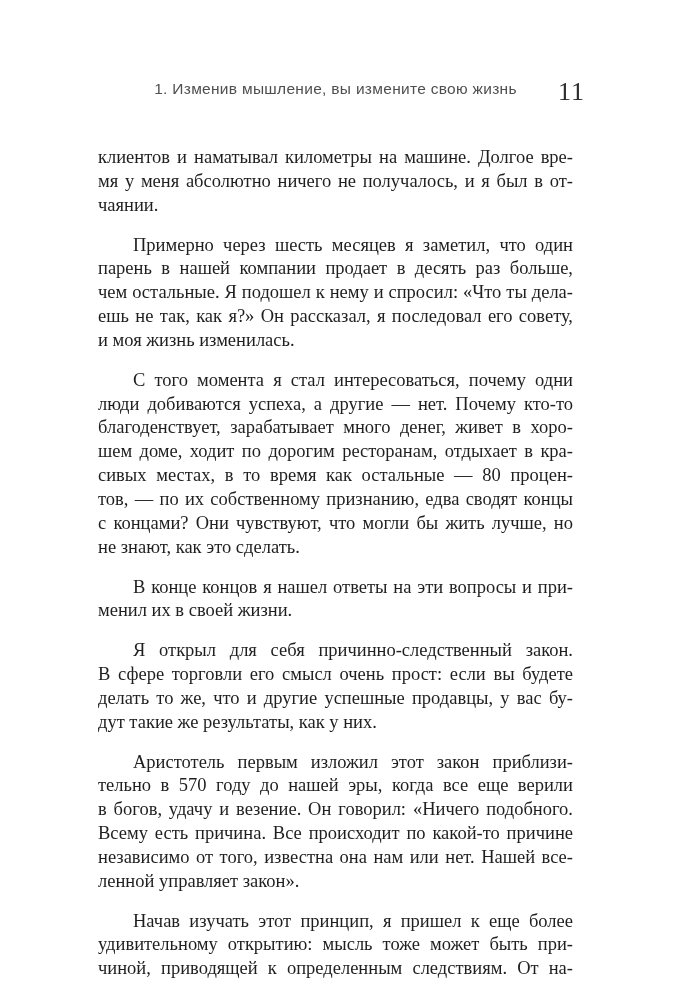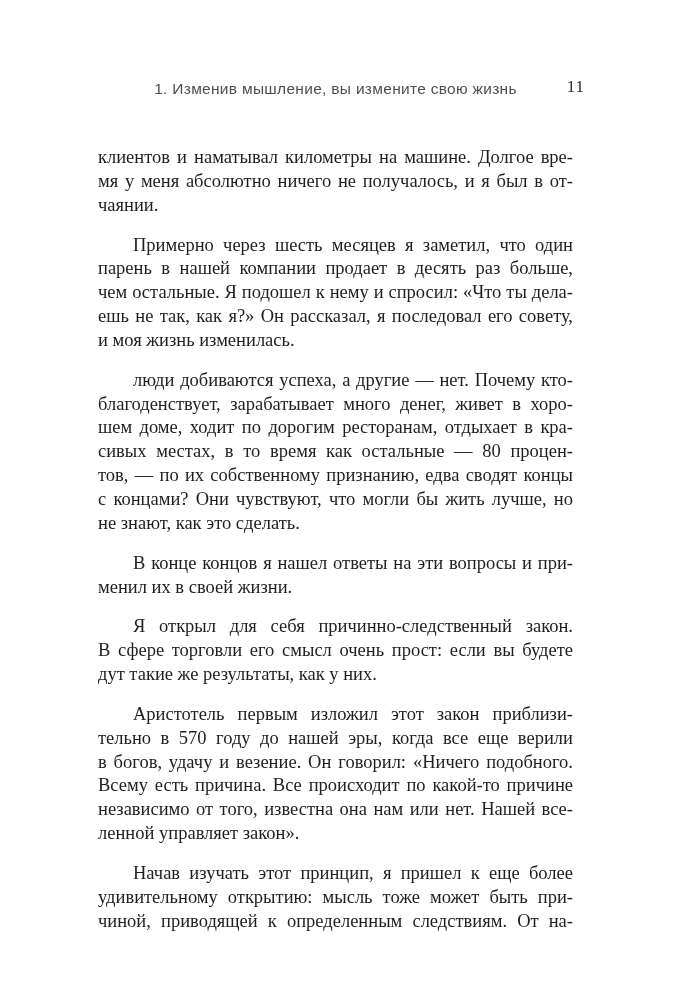--- a/index.html
+++ b/index.html
@@ -25,21 +25,21 @@
     letter-spacing: 0.3px;
     color: var(--header-text, #4e4e4e);
     text-align: center;
     white-space: nowrap;
   }
   .page-number {
     position: absolute;
     right: 4px;
     top: -3px;
     font-family: "Liberation Serif", serif;
-    font-size: 17px;
+    font-size: 26px;
     letter-spacing: 1px;
     color: var(--page-number-text, #2d2d2d);
   }
   .page-body {
     position: absolute;
     top: 130px;
     left: 82px;
     width: 507px;
     font-size: 18.5px;
     line-height: 23.85px;
@@ -75,35 +75,37 @@
         <div class="line last">чаянии.</div>
       </div>
       <div class="paragraph indent">
         <div class="line">Примерно через шесть месяцев я заметил, что один</div>
         <div class="line">парень в нашей компании продает в десять раз больше,</div>
         <div class="line">чем остальные. Я подошел к нему и спросил: «Что ты дела-</div>
         <div class="line">ешь не так, как я?» Он рассказал, я последовал его совету,</div>
         <div class="line last">и моя жизнь изменилась.</div>
       </div>
       <div class="paragraph indent">
+        <div class="line">С того момента я стал интересоваться, почему одни</div>
         <div class="line">люди добиваются успеха, а другие — нет. Почему кто-то</div>
         <div class="line">благоденствует, зарабатывает много денег, живет в хоро-</div>
         <div class="line">шем доме, ходит по дорогим ресторанам, отдыхает в кра-</div>
         <div class="line">сивых местах, в то время как остальные — 80 процен-</div>
         <div class="line">тов, — по их собственному признанию, едва сводят концы</div>
         <div class="line">с концами? Они чувствуют, что могли бы жить лучше, но</div>
         <div class="line last">не знают, как это сделать.</div>
       </div>
       <div class="paragraph indent">
         <div class="line">В конце концов я нашел ответы на эти вопросы и при-</div>
         <div class="line last">менил их в своей жизни.</div>
       </div>
       <div class="paragraph indent">
         <div class="line">Я открыл для себя причинно-следственный закон.</div>
         <div class="line">В сфере торговли его смысл очень прост: если вы будете</div>
+        <div class="line">делать то же, что и другие успешные продавцы, у вас бу-</div>
         <div class="line last">дут такие же результаты, как у них.</div>
       </div>
       <div class="paragraph indent">
         <div class="line">Аристотель первым изложил этот закон приблизи-</div>
         <div class="line">тельно в 570 году до нашей эры, когда все еще верили</div>
         <div class="line">в богов, удачу и везение. Он говорил: «Ничего подобного.</div>
         <div class="line">Всему есть причина. Все происходит по какой-то причине</div>
         <div class="line">независимо от того, известна она нам или нет. Нашей все-</div>
         <div class="line last">ленной управляет закон».</div>
       </div>

